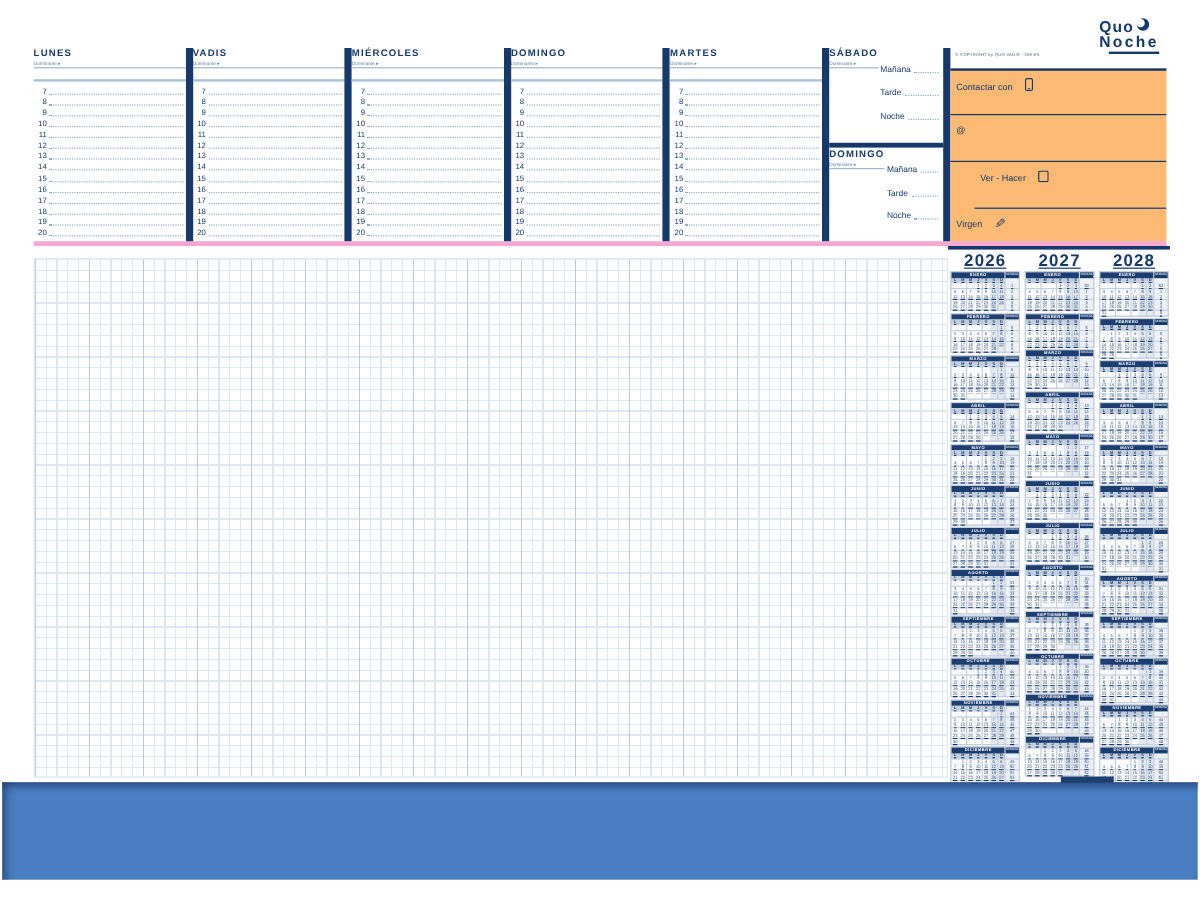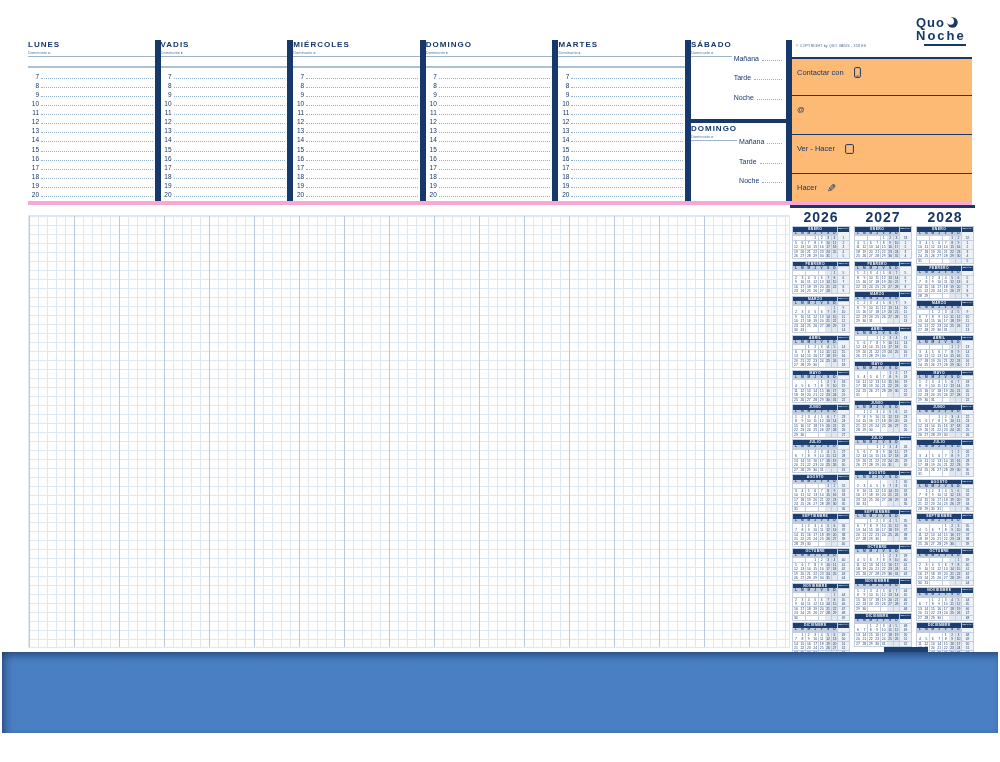--- a/index.html
+++ b/index.html
@@ -38,33 +38,33 @@
 
   
   .side-panel{flex:0 0 180px;display:flex;flex-direction:column;min-width:0;}
   .copyright{height:13px;font-size:3.5px;color:#47668c;padding:4px 0 0 4px;letter-spacing:.2px;}
   .panel-body{flex:1;background:#fdba74;border-top:2px solid #16386b;display:flex;flex-direction:column;}
   .p-sec{border-bottom:1.5px solid #16386b;padding:4px 0 0 5px;box-sizing:border-box;}
   .p-sec:last-child{border-bottom:none;flex:1;}
   .p-sec .p-label{font-size:7.5px;color:#16386b;display:inline-block;vertical-align:middle;}
   .p-icon{display:inline-block;vertical-align:middle;margin-left:6px;}
   .pencil{font-size:11px;line-height:6px;display:inline-block;transform:scaleX(-1);}
-  .sec-contact{height:37px;} .sec-at{height:39px;} .sec-ver{height:39px;}
+  .sec-contact{height:37px;} .sec-at{height:39px;} .sec-ver{height:39px;margin-left:20px;}
 
   
   .grid-paper{position:absolute;left:28px;top:215px;width:762px;height:433px;background-color:#fff;
     background-image:
       repeating-linear-gradient(to right,#b9cadc 0 1px,transparent 1px 45px),
       repeating-linear-gradient(to right,#dde8f0 0 1px,transparent 1px 9px),
       repeating-linear-gradient(to bottom,#dde8f0 0 1px,transparent 1px 9px);
     border:1px solid #dde8f0;box-sizing:border-box;}
 
   
   .calendars{position:absolute;left:790px;top:205px;width:185px;height:445px;
-             border-top:3px solid #16386b;box-sizing:border-box;background:#fff;}
+             border-top:3px solid #16386b;box-sizing:border-box;background:#fff;text-decoration:underline;}
   .years-row{display:flex;gap:4px;padding:1px 1px 0 2px;}
   .year-col{flex:1 1 0;min-width:0;}
   .year-label{font-size:14px;font-weight:bold;color:#16386b;text-align:center;letter-spacing:1px;
               height:17px;line-height:17px;}
   .month{display:grid;grid-template-columns:repeat(7,1fr) 11px;gap:.5px;background:#c3cede;
          margin-bottom:1.5px;border:.5px solid #c3cede;}
   .m-head{grid-column:1/8;background:#1d3e70;color:#fff;font-size:3.4px;font-weight:bold;
           letter-spacing:.4px;text-align:center;line-height:4.5px;height:4.5px;overflow:hidden;}
   .m-whead{grid-column:8/9;background:#1d3e70;color:#fff;font-size:2.4px;text-align:center;
            line-height:4.5px;height:4.5px;overflow:hidden;}
@@ -493,21 +493,21 @@
         <div class="p-sec sec-at">
           <span class="p-label">@</span>
         </div>
         <div class="p-sec sec-ver">
           <span class="p-label">Ver - Hacer</span>
           <span class="p-icon"><svg width="9" height="10" viewBox="0 0 9 10">
                 <rect x=".6" y=".6" width="7.8" height="8.8" rx="1" fill="none" stroke="#16386b" stroke-width="1"></rect>
               </svg></span>
         </div>
         <div class="p-sec">
-          <span class="p-label">Hacer</span>
+          <span class="p-label">Virgen</span>
           <span class="p-icon pencil">✎</span>
         </div>
       </div>
     </aside>
   </section>
 
   <section class="grid-paper"></section>
 
   <aside class="calendars">
     <div class="years-row" id="years-row">

